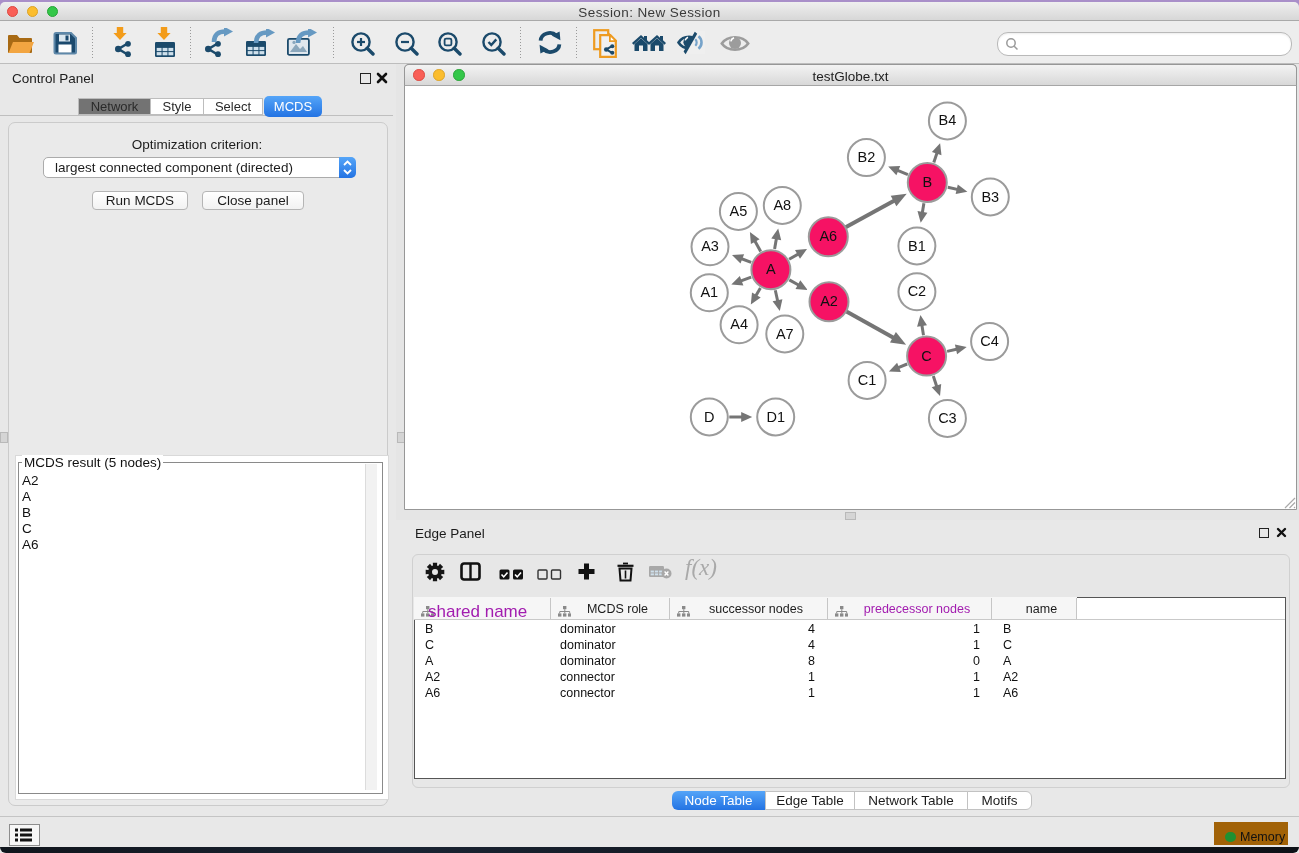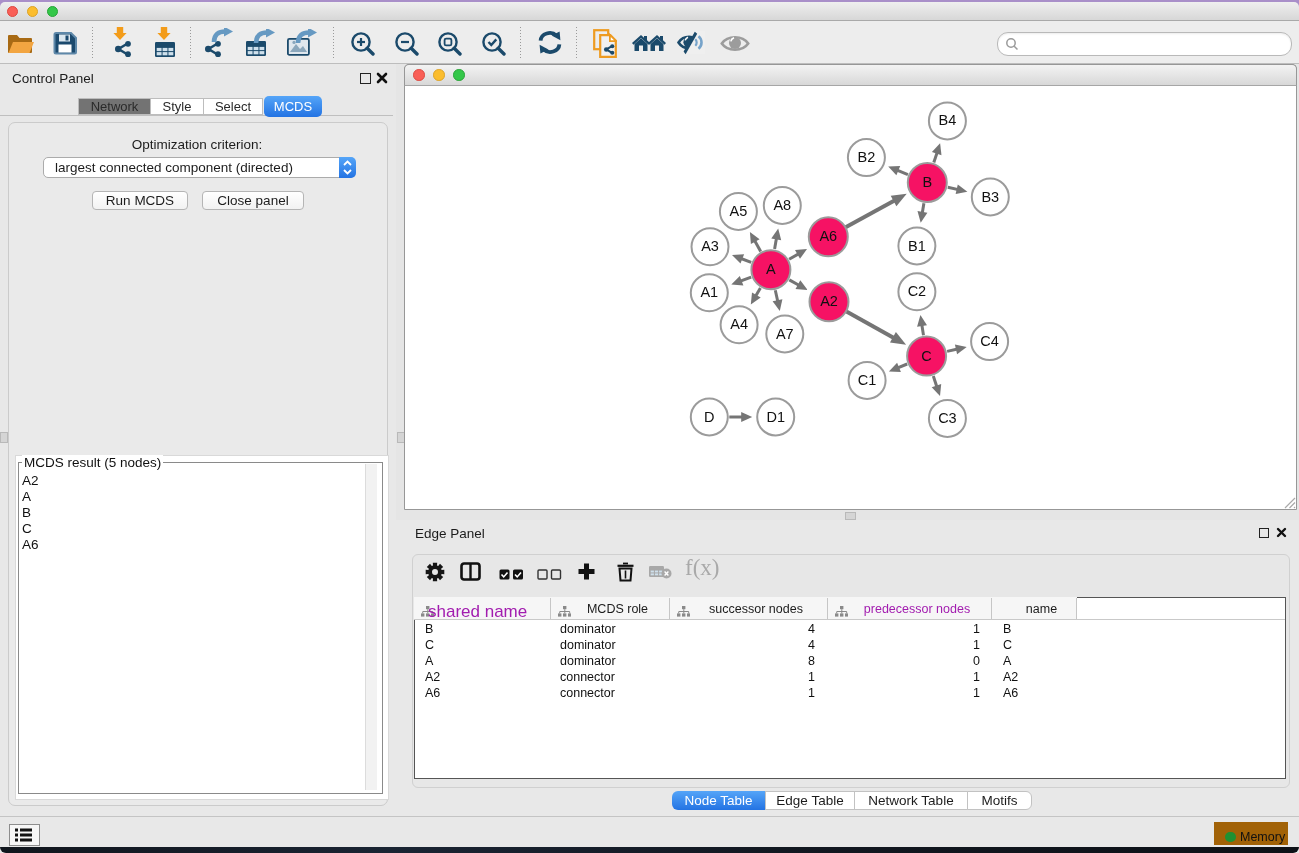--- a/index.html
+++ b/index.html
@@ -4,20 +4,21 @@
 body{width:1299px;height:853px;overflow:hidden;background:#e8e8e8;font-family:"Liberation Sans",sans-serif;-webkit-font-smoothing:antialiased}
 </style></head><body>
 <div style="position:relative;width:1299px;height:853px">
 
 <div style="position:absolute;left:0;top:0;width:1299px;height:8px;background:#a98fc9"></div>
 
 <div style="position:absolute;left:0;top:2px;width:1299px;height:18px;background:linear-gradient(#efefef,#d7d7d7);border-bottom:1px solid #a9a9a9;border-radius:5px 5px 0 0"></div>
 <div style="position:absolute;left:7px;top:6px;width:11px;height:11px;border-radius:50%;background:#f95f57;border:0.8px solid #dd4840;box-sizing:border-box"></div>
     <div style="position:absolute;left:27px;top:6px;width:11px;height:11px;border-radius:50%;background:#fbbd2e;border:0.8px solid #dda325;box-sizing:border-box"></div>
     <div style="position:absolute;left:47px;top:6px;width:11px;height:11px;border-radius:50%;background:#34c749;border:0.8px solid #27a437;box-sizing:border-box"></div>
+<div style="position:absolute;left:0;top:5px;width:1299px;text-align:center;font-size:13.5px;letter-spacing:0.4px;color:#3a3a3a">Session: New Session</div>
 
 <div style="position:absolute;left:0;top:21px;width:1299px;height:42px;background:#ededed;border-bottom:1px solid #bdbdbd"></div>
 <div style="position:absolute;left:7px;top:31px"><svg width="27" height="23" viewBox="0 0 27 23" style="">
         <path d="M2 4 h8 l2.5 3 H24 a1 1 0 0 1 1 1 v13 a1 1 0 0 1 -1 1 H2 a1 1 0 0 1 -1 -1 V5 a1 1 0 0 1 1 -1 Z" fill="#a86a14"></path>
         <path d="M6 11 h21 l-4.5 11 H1.5 Z" fill="#f2a541"></path>
       </svg></div>
     <div style="position:absolute;left:53px;top:31px"><svg width="25" height="24" viewBox="0 0 25 24" style="">
         <path d="M3 2 H18 L23 7 V21 a1.5 1.5 0 0 1 -1.5 1.5 H3 a1.5 1.5 0 0 1 -1.5 -1.5 V3.5 A1.5 1.5 0 0 1 3 2 Z" fill="#1c4a6e" stroke="#5e88a9" stroke-width="2"></path>
         <rect x="6" y="3.5" width="11" height="7" fill="#dce8f0"></rect>
         <rect x="12.5" y="4.5" width="3" height="5" fill="#1c4a6e"></rect>
@@ -188,20 +189,21 @@
     <div style="position:absolute;left:22px;top:473px;font-size:13.5px;color:#111;line-height:16px">A2<br>A<br>B<br>C<br>A6</div>
 
 <div style="position:absolute;left:0px;top:432px;width:6px;height:9px;background:#d5d5d5;border:1px solid #b9b9b9"></div>
 <div style="position:absolute;left:397px;top:432px;width:6px;height:9px;background:#d5d5d5;border:1px solid #b9b9b9"></div>
 <div style="position:absolute;left:845px;top:512px;width:9px;height:6px;background:#d5d5d5;border:1px solid #b9b9b9"></div>
 <div style="position:absolute;left:404px;top:64px;width:893px;height:446px;border:1px solid #979797;border-radius:5px 5px 0 0;background:#fff;box-sizing:border-box"></div>
     <div style="position:absolute;left:404px;top:64px;width:893px;height:22px;background:linear-gradient(#f3f3f3,#d8d8d8);border:1px solid #979797;border-bottom:1px solid #a6a6a6;border-radius:5px 5px 0 0;box-sizing:border-box"></div>
     <div style="position:absolute;left:413px;top:69px;width:11.5px;height:11.5px;border-radius:50%;background:#f95f57;border:0.8px solid #dd4840;box-sizing:border-box"></div>
     <div style="position:absolute;left:433px;top:69px;width:11.5px;height:11.5px;border-radius:50%;background:#fbbd2e;border:0.8px solid #dda325;box-sizing:border-box"></div>
     <div style="position:absolute;left:453px;top:69px;width:11.5px;height:11.5px;border-radius:50%;background:#34c749;border:0.8px solid #27a437;box-sizing:border-box"></div>
+    <div style="position:absolute;left:404px;top:69px;width:893px;text-align:center;font-size:13.5px;color:#222">testGlobe.txt</div>
     <svg width="12" height="12" viewBox="0 0 12 12" style="position:absolute;left:1284px;top:497px">
       <path d="M11 1 L1 11 M11 5.5 L5.5 11 M11 10 L10 11" stroke="#aaa" stroke-width="1.2"></path>
     </svg>
 <svg width="892" height="423" style="position:absolute;left:405px;top:86px">
       <line x1="346.2" y1="191.1" x2="334.0" y2="195.7" stroke="#757575" stroke-width="3.0"></line>
       <polygon points="326.3,198.5 334.8,190.0 338.4,199.4" fill="#757575"></polygon>
       <line x1="346.2" y1="176.3" x2="334.7" y2="172.0" stroke="#757575" stroke-width="3.0"></line>
       <polygon points="327.0,169.1 339.1,168.3 335.5,177.6" fill="#757575"></polygon>
       <line x1="355.4" y1="201.9" x2="350.0" y2="211.3" stroke="#757575" stroke-width="3.0"></line>
       <polygon points="345.8,218.4 347.0,206.4 355.7,211.4" fill="#757575"></polygon>
@@ -326,21 +328,21 @@
           <rect x="1.70" y="4.57" width="3.20" height="1.87" fill="#cfe0ec"></rect>
           <rect x="1.70" y="7.43" width="3.20" height="1.87" fill="#cfe0ec"></rect>
           <rect x="5.90" y="4.57" width="3.20" height="1.87" fill="#cfe0ec"></rect>
           <rect x="5.90" y="7.43" width="3.20" height="1.87" fill="#cfe0ec"></rect>
           <rect x="10.10" y="4.57" width="3.20" height="1.87" fill="#cfe0ec"></rect>
           <rect x="10.10" y="7.43" width="3.20" height="1.87" fill="#cfe0ec"></rect>
         </g>
         <circle cx="17.5" cy="9.5" r="5" fill="#a8a8a8"></circle>
         <path d="M15.6 7.6 l3.8 3.8 M19.4 7.6 l-3.8 3.8" stroke="#fff" stroke-width="1.4"></path>
       </svg></div>
-    <div style="position:absolute;left:685px;top:555px;font-family:'Liberation Serif',serif;font-size:23px;color:#a9a9a9">f(x)</div>
+    <div style="position:absolute;left:685px;top:555px;font-family:'Liberation Serif',serif;font-style:italic;font-size:23px;color:#a9a9a9">f(x)</div>
     <div style="position:absolute;left:414px;top:597px;width:872px;height:182px;background:#fff;border:1.5px solid #555;box-sizing:border-box"></div>
     <div style="position:absolute;left:414px;top:597px;width:663px;height:23px;background:#f6f6f6;box-sizing:border-box"></div>
     <div style="position:absolute;left:414px;top:619px;width:871px;height:1px;background:#c9c9c9"></div>
     <div style="position:absolute;left:550px;top:598px;width:1px;height:21px;background:#c6c6c6"></div>
     <div style="position:absolute;left:421px;top:603px"><svg width="13" height="11" viewBox="0 0 13 11" style="">
         <g fill="#8a8a8a">
           <rect x="5" y="0" width="3.4" height="3.2"></rect>
           <rect x="6.3" y="3.2" width="1" height="2.2"></rect>
           <rect x="1.6" y="5" width="10.2" height="1"></rect>
           <rect x="1.2" y="5.8" width="1" height="1.6"></rect>

